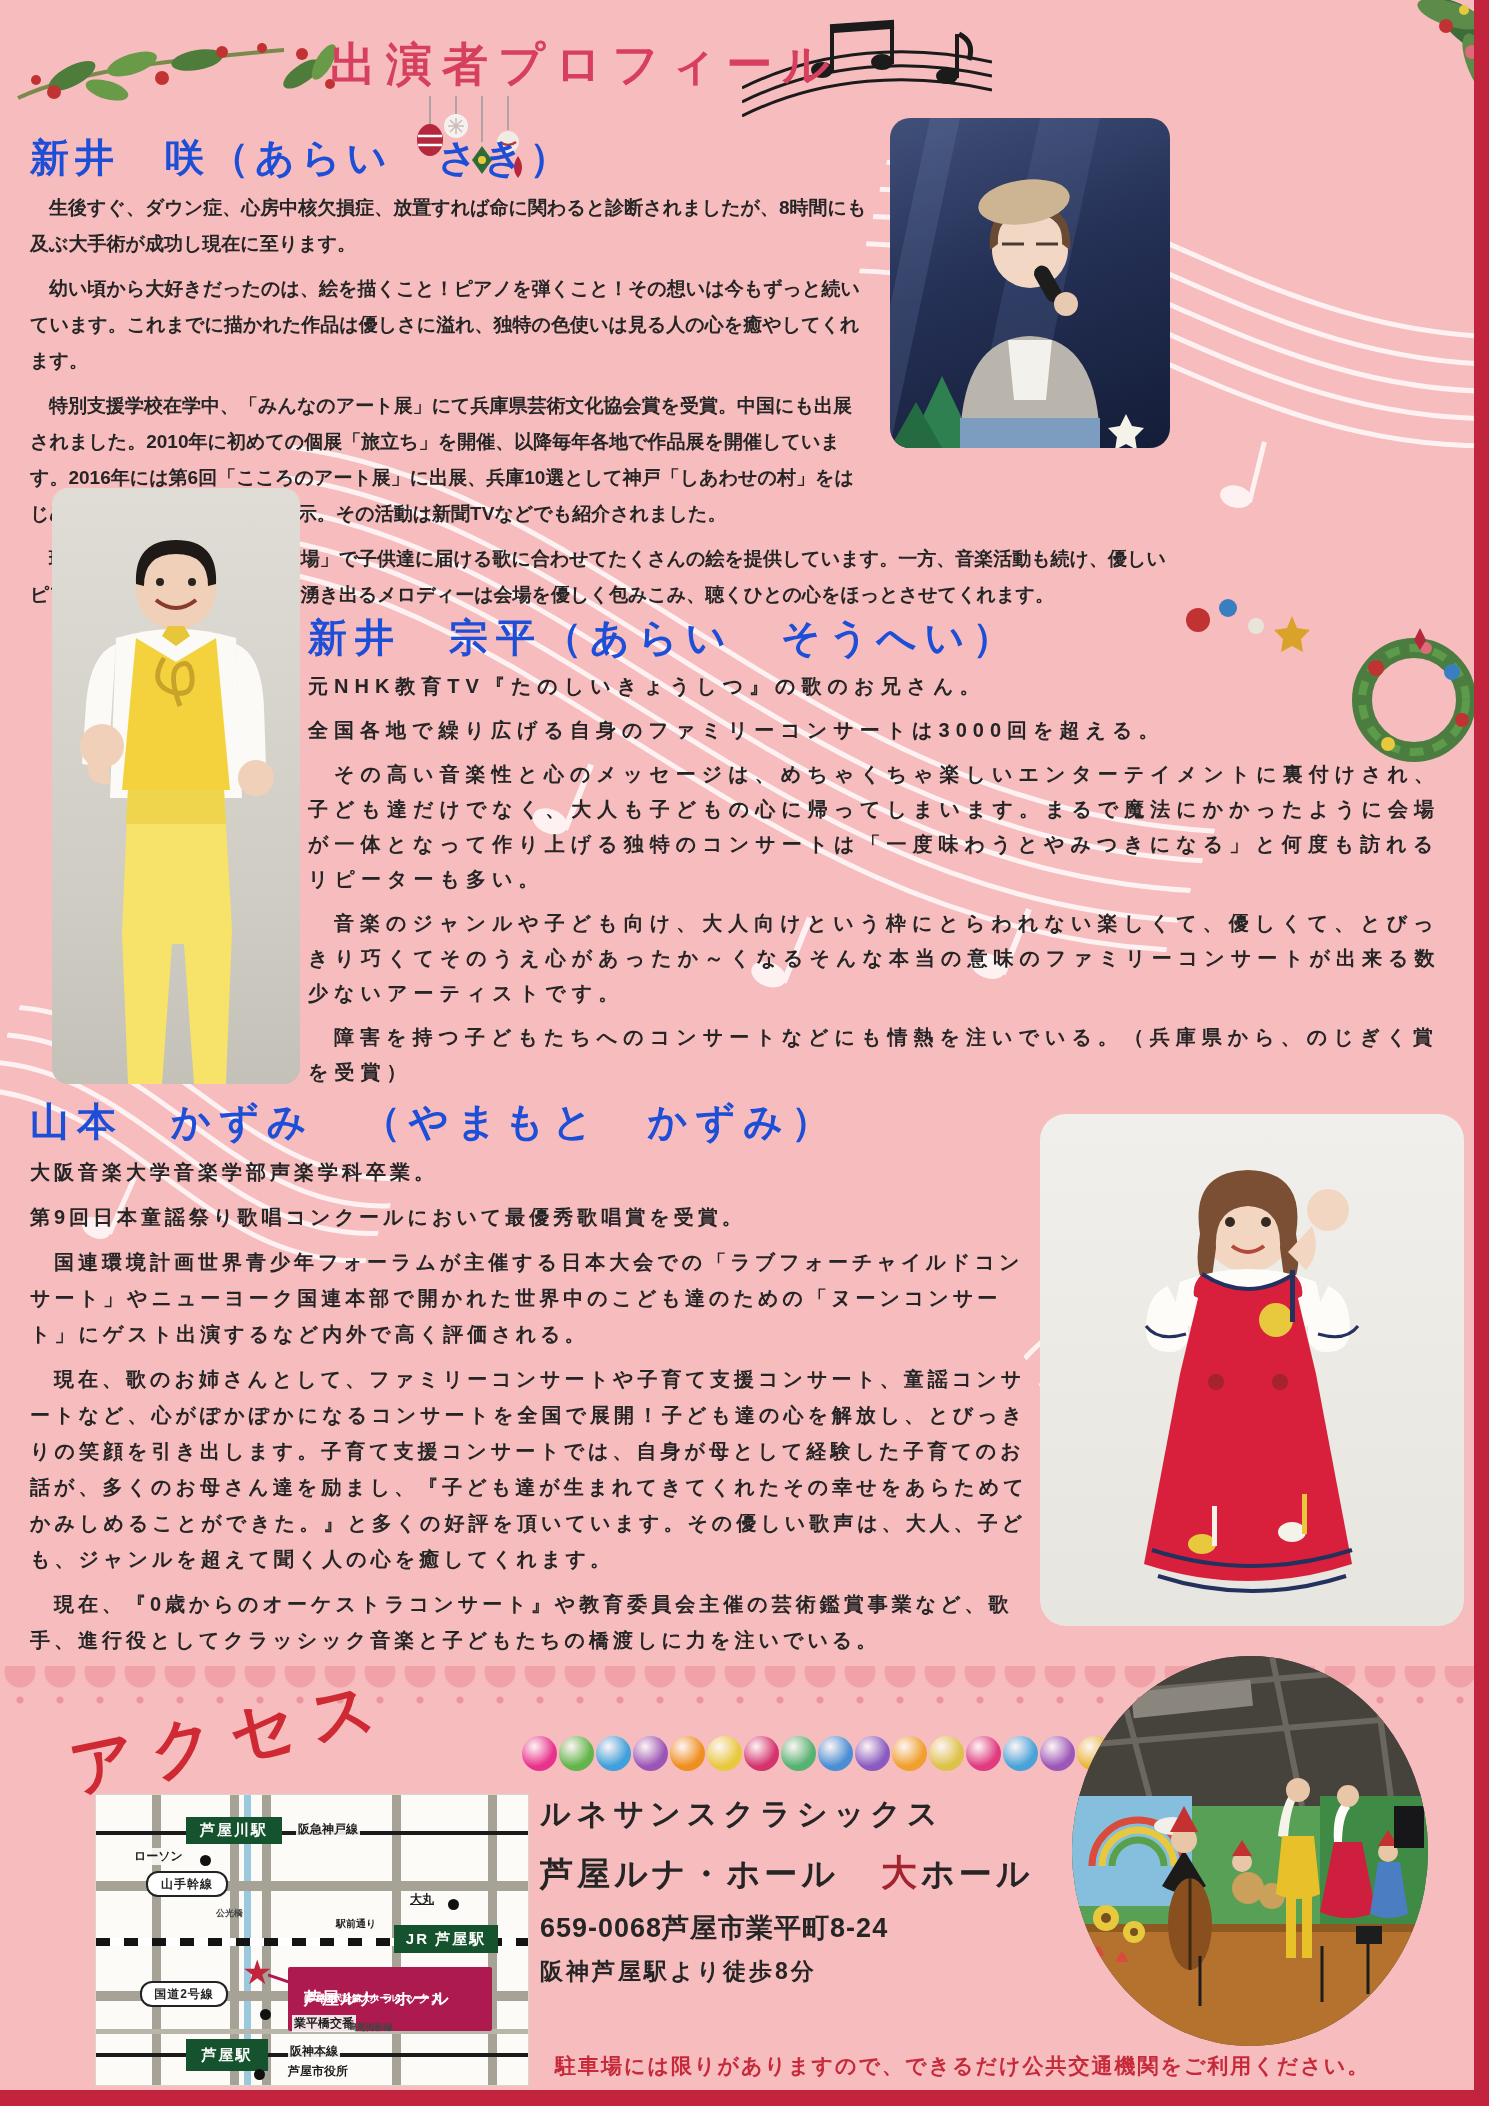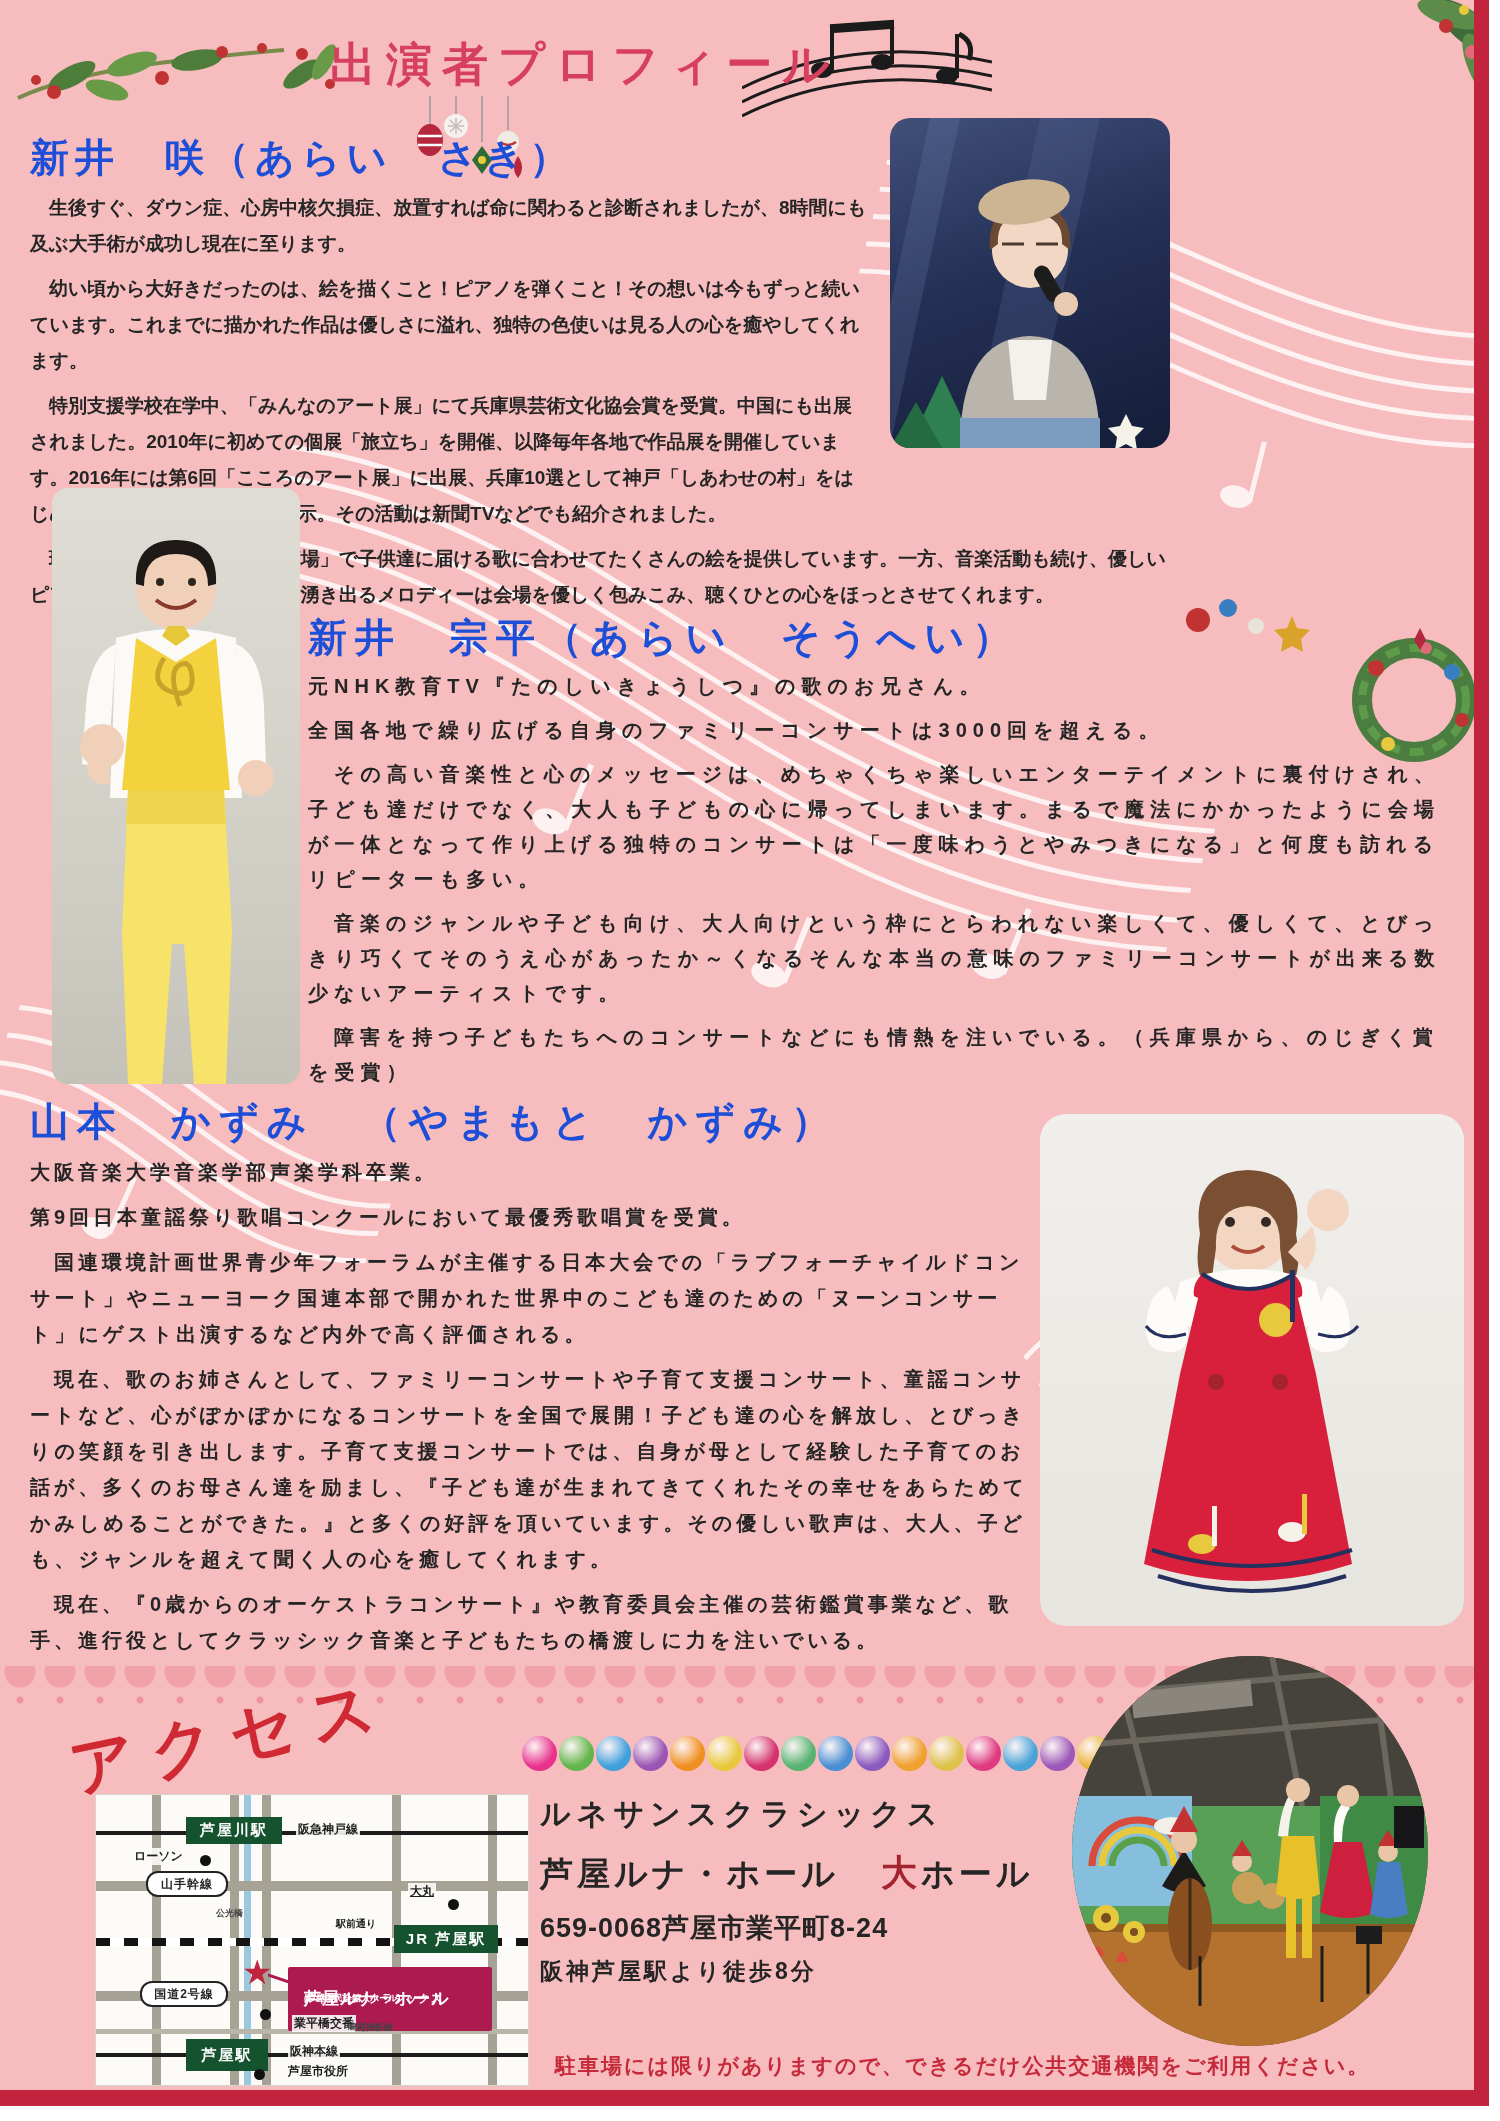--- a/index.html
+++ b/index.html
@@ -314,21 +314,21 @@
     <div class="jrline"></div>
     <div class="stbox" style="left:90px;top:22px;width:96px;height:27px;">
         <span>芦屋川駅</span>
       </div>
     <div class="maplabel" style="left:200px;top:26px;">阪急神戸線</div>
     <div class="maplabel" style="left:36px;top:53px;">ローソン</div>
     <div class="dot" style="left:104px;top:60px;"></div>
     <div class="oval" style="left:50px;top:76px;width:78px;height:22px;">
         <span>山手幹線</span>
       </div>
-    <div class="maplabel" style="left:312px;top:88px;text-decoration:underline;">大丸</div>
+    <div class="maplabel" style="left:312px;top:96px;text-decoration:underline;">大丸</div>
     <div class="dot" style="left:352px;top:104px;"></div>
     <div class="tinylabel" style="left:120px;top:112px;">公光橋</div>
     <div class="maplabel" style="left:238px;top:122px;font-size:10px;">駅前通り</div>
     <div class="stbox" style="left:298px;top:130px;width:104px;height:28px;">
         <span>JR 芦屋駅</span>
       </div>
     <div class="star" style="left:146px;top:160px;">★</div>
     <svg style="left:172px;top:176px;width:24px;height:16px;">
         <line x1="0" y1="4" x2="24" y2="12" stroke="#ad1a50" stroke-width="3"></line>
       </svg>

